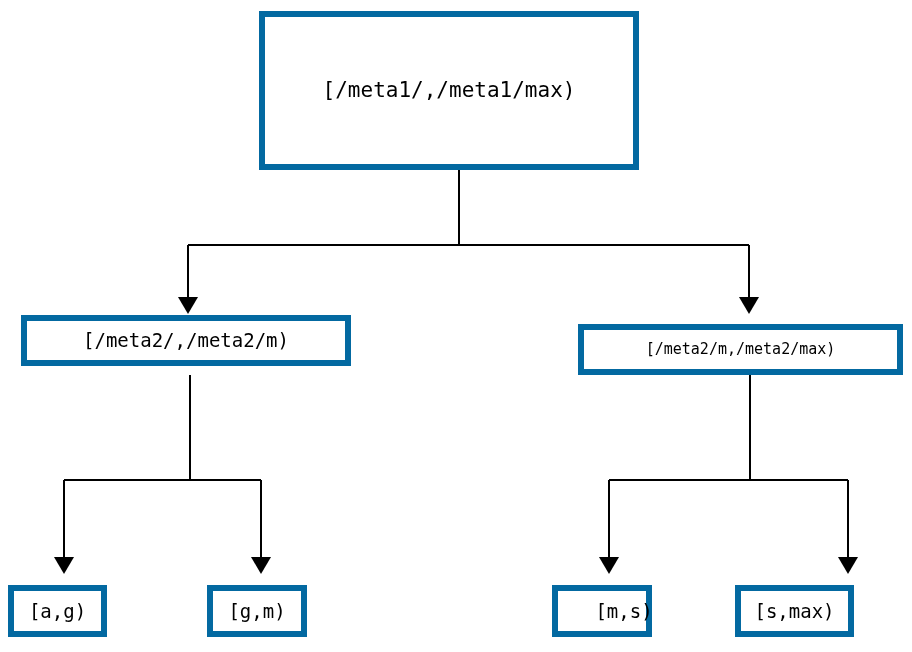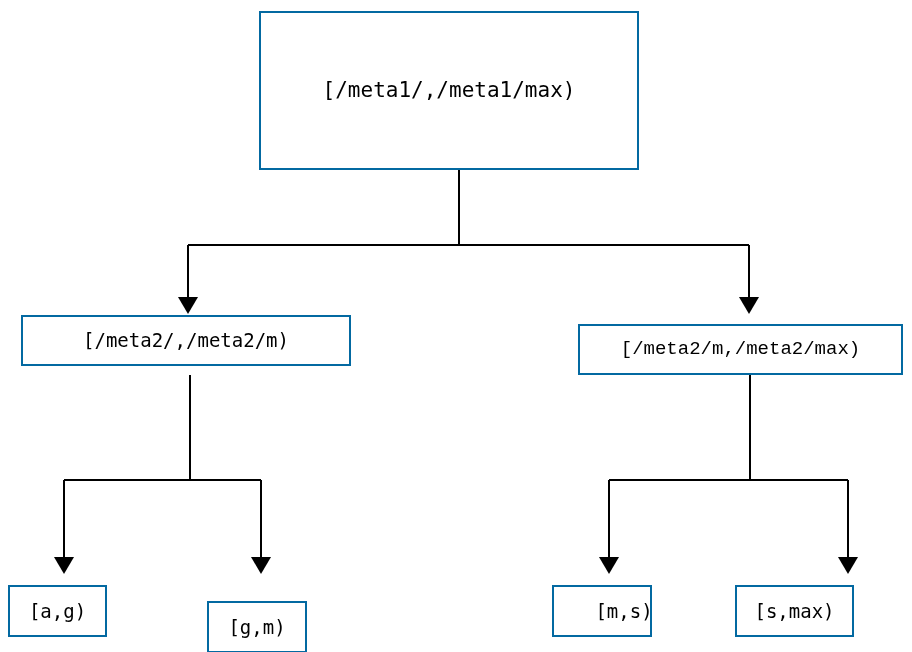--- a/index.html
+++ b/index.html
@@ -22,21 +22,21 @@
     position: absolute;
     left: 0;
     top: 0;
     width: 912px;
     height: 652px;
     pointer-events: none;
   }
   .node {
     position: absolute;
     box-sizing: border-box;
-    border: 2px solid #0369a1;
+    border: 6px solid #0369a1;
     background: #ffffff;
     display: flex;
     align-items: center;
     justify-content: center;
     color: #000000;
     font-family: "DejaVu Sans Mono", monospace;
     white-space: pre;
     line-height: 1;
   }
   .node-root {
@@ -51,30 +51,29 @@
     top: 315px;
     width: 330px;
     height: 51px;
     font-size: 19px;
   }
   .node-mid-right {
     left: 578px;
     top: 324px;
     width: 325px;
     height: 51px;
-    font-size: 19px;
-    font-family: Liberation Mono, monospace;
+    font-size: 15px;
   }
   .node-leaf {
     top: 585px;
     height: 52px;
     font-size: 19px;
   }
   .leaf-ag   { left: 8px;   width: 99px; }
-  .leaf-gm   { left: 207px; width: 100px; margin-top: 16px; }
+  .leaf-gm   { left: 207px; width: 100px; }
   .leaf-ms   { left: 552px; width: 100px; padding-left: 44px; }
   .leaf-smax { left: 735px; width: 119px; }
 </style>
 </head>
 <body>
 
 <div id="canvas">
 
   <svg id="edges" viewBox="0 0 912 652" width="912" height="652" aria-hidden="true">
     <g stroke="#000000" stroke-width="2.4" fill="none" shape-rendering="crispEdges">

